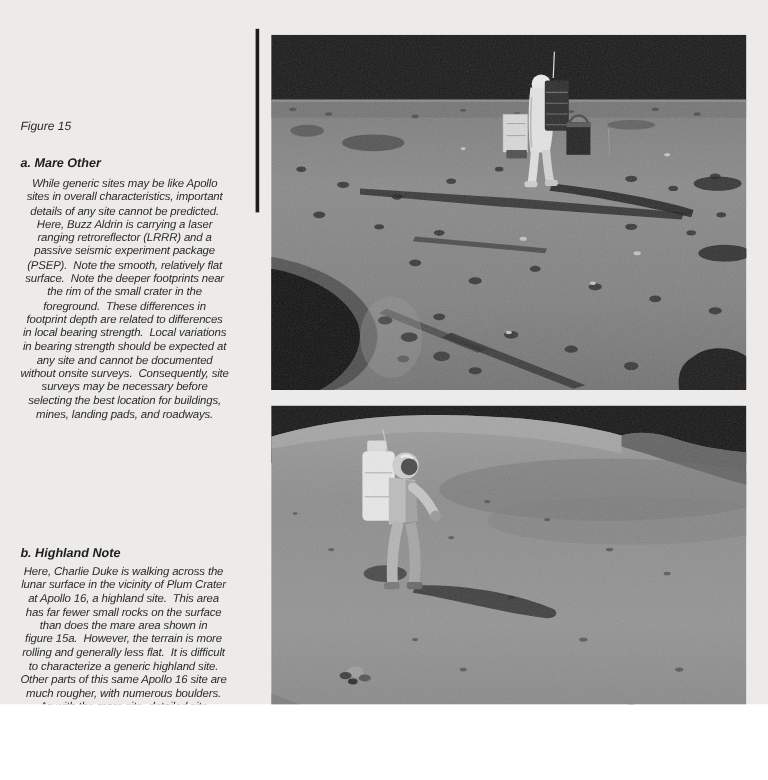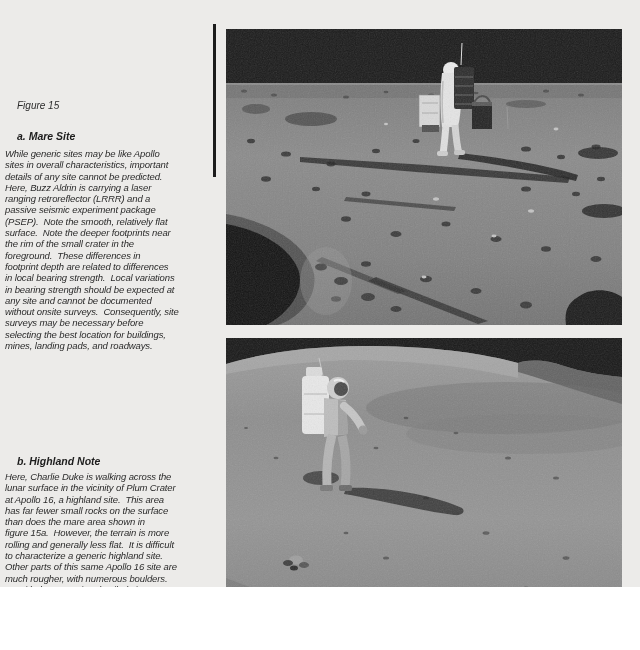--- a/index.html
+++ b/index.html
@@ -15,45 +15,46 @@
     position:absolute;left:17px;top:100px;
     font-size:10px;font-style:italic;color:#2b2b2b;
   }
   .sec-heading{
     position:absolute;left:17px;
     font-size:10.5px;font-weight:bold;font-style:italic;color:#1d1d1d;
   }
   #heading-a{top:130px;}
   #heading-b{top:455px;}
   .sec-body{
-    position:absolute;left:5px;
+    position:absolute;left:17px;
     font-size:9.5px;font-style:italic;line-height:11.3px;
     letter-spacing:-0.12px;color:#2b2b2b;
     white-space:pre;
+    text-align:center;
   }
   #body-a{top:148px;}
   #body-b{top:471px;}
   .vrule{
     position:absolute;left:213px;top:24px;
     width:3px;height:153px;background:#1c1c1c;
   }
   .photo{
     position:absolute;left:226px;width:396px;display:block;
   }
   #photo1{top:29px;height:296px;}
   #photo2{top:338px;height:297px;}
 </style>
 </head>
 <body>
 
 <div class="page">
 
   <div class="figure-label">Figure 15</div>
 
-  <div class="sec-heading" id="heading-a">a. Mare Site</div>
+  <div class="sec-heading" id="heading-a">a. Mare Other</div>
   <div class="sec-body" id="body-a">While generic sites may be like Apollo
 sites in overall characteristics, important
 details of any site cannot be predicted.
 Here, Buzz Aldrin is carrying a laser
 ranging retroreflector (LRRR) and a
 passive seismic experiment package
 (PSEP).  Note the smooth, relatively flat
 surface.  Note the deeper footprints near
 the rim of the small crater in the
 foreground.  These differences in

